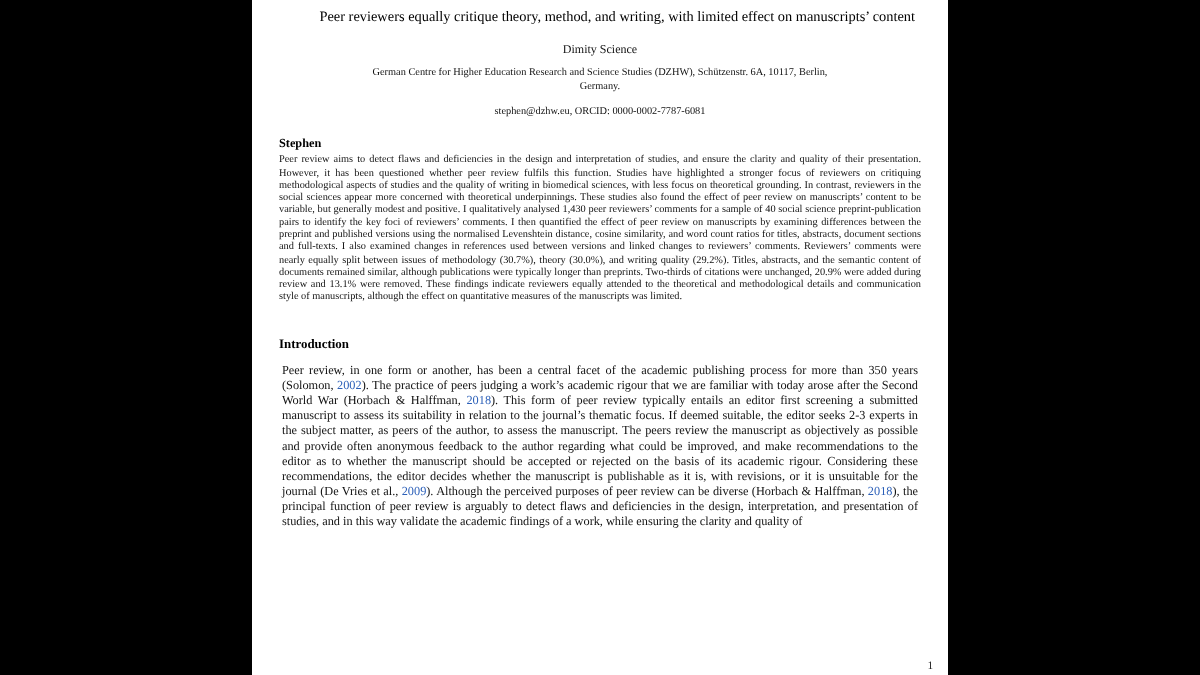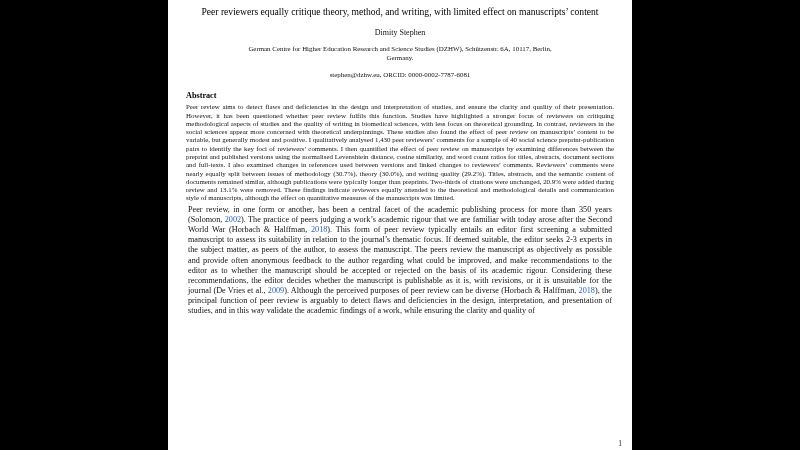--- a/index.html
+++ b/index.html
@@ -17,21 +17,21 @@
     background: #ffffff;
     box-sizing: border-box;
     padding: 5px 18px 4px 18px;
     overflow: hidden;
     color: #111;
   }
   .title {
     margin: 0 auto 0 auto;
     font-size: 9.6px;
     font-weight: 400;
-    text-align: center;
+    text-align: right;
     line-height: 1.4;
     max-width: 420px;
     color: #000;
   }
   .author {
     margin-top: 10px;
     text-align: center;
     font-size: 8px;
   }
   .affiliation {
@@ -85,29 +85,30 @@
   }
 </style>
 </head>
 <body>
 
 <div class="stage">
   <div class="paper">
 
     <h1 class="title">Peer reviewers equally critique theory, method, and writing, with limited effect on manuscripts’ content</h1>
 
-    <div class="author">Dimity Stephen</div>
+    <div class="author">Dimity Science</div>
 
     <div class="affiliation">German Centre for Higher Education Research and Science Studies (DZHW), Schützenstr. 6A, 10117, Berlin, Germany.</div>
 
     <div class="contact">stephen@dzhw.eu, ORCID: 0000-0002-7787-6081</div>
 
-    <h2 class="abstract-heading">Abstract</h2>
+    <h2 class="abstract-heading">Stephen</h2>
 
     <p class="abstract">Peer review aims to detect flaws and deficiencies in the design and interpretation of studies, and ensure the clarity and quality of their presentation. However, it has been questioned whether peer review fulfils this function. Studies have highlighted a stronger focus of reviewers on critiquing methodological aspects of studies and the quality of writing in biomedical sciences, with less focus on theoretical grounding. In contrast, reviewers in the social sciences appear more concerned with theoretical underpinnings. These studies also found the effect of peer review on manuscripts’ content to be variable, but generally modest and positive. I qualitatively analysed 1,430 peer reviewers’ comments for a sample of 40 social science preprint-publication pairs to identify the key foci of reviewers’ comments. I then quantified the effect of peer review on manuscripts by examining differences between the preprint and published versions using the normalised Levenshtein distance, cosine similarity, and word count ratios for titles, abstracts, document sections and full-texts. I also examined changes in references used between versions and linked changes to reviewers’ comments. Reviewers’ comments were nearly equally split between issues of methodology (30.7%), theory (30.0%), and writing quality (29.2%). Titles, abstracts, and the semantic content of documents remained similar, although publications were typically longer than preprints. Two-thirds of citations were unchanged, 20.9% were added during review and 13.1% were removed. These findings indicate reviewers equally attended to the theoretical and methodological details and communication style of manuscripts, although the effect on quantitative measures of the manuscripts was limited.</p>
 
+    <h2 class="intro-heading">Introduction</h2>
 
     <p class="intro"><span>Peer review, in one form or another, has been a central facet of the academic publishing process for more than 350 years (Solomon, </span><a class="cite">2002</a><span>). The practice of peers judging a work’s academic rigour that we are familiar with today arose after the Second World War (Horbach &amp; Halffman, </span><a class="cite">2018</a><span>). This form of peer review typically entails an editor first screening a submitted manuscript to assess its suitability in relation to the journal’s thematic focus. If deemed suitable, the editor seeks 2-3 experts in the subject matter, as peers of the author, to assess the manuscript. The peers review the manuscript as objectively as possible and provide often anonymous feedback to the author regarding what could be improved, and make recommendations to the editor as to whether the manuscript should be accepted or rejected on the basis of its academic rigour. Considering these recommendations, the editor decides whether the manuscript is publishable as it is, with revisions, or it is unsuitable for the journal (De Vries et al., </span><a class="cite">2009</a><span>). Although the perceived purposes of peer review can be diverse (Horbach &amp; Halffman, </span><a class="cite">2018</a><span>), the principal function of peer review is arguably to detect flaws and deficiencies in the design, interpretation, and presentation of studies, and in this way validate the academic findings of a work, while ensuring the clarity and quality of</span></p>
 
     <div class="pagenum">1</div>
 
   </div>
 </div>
 
 </body></html>

